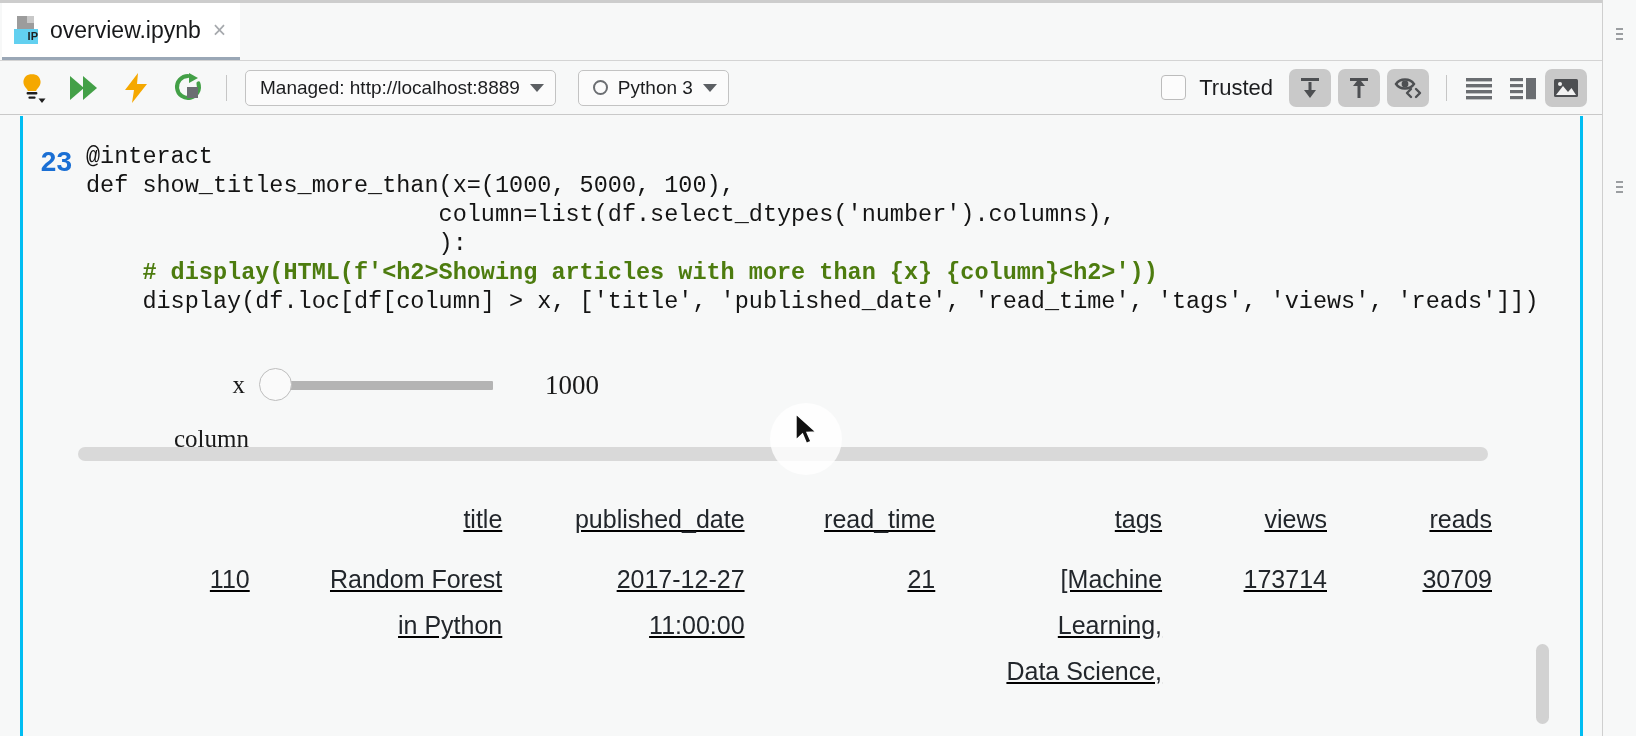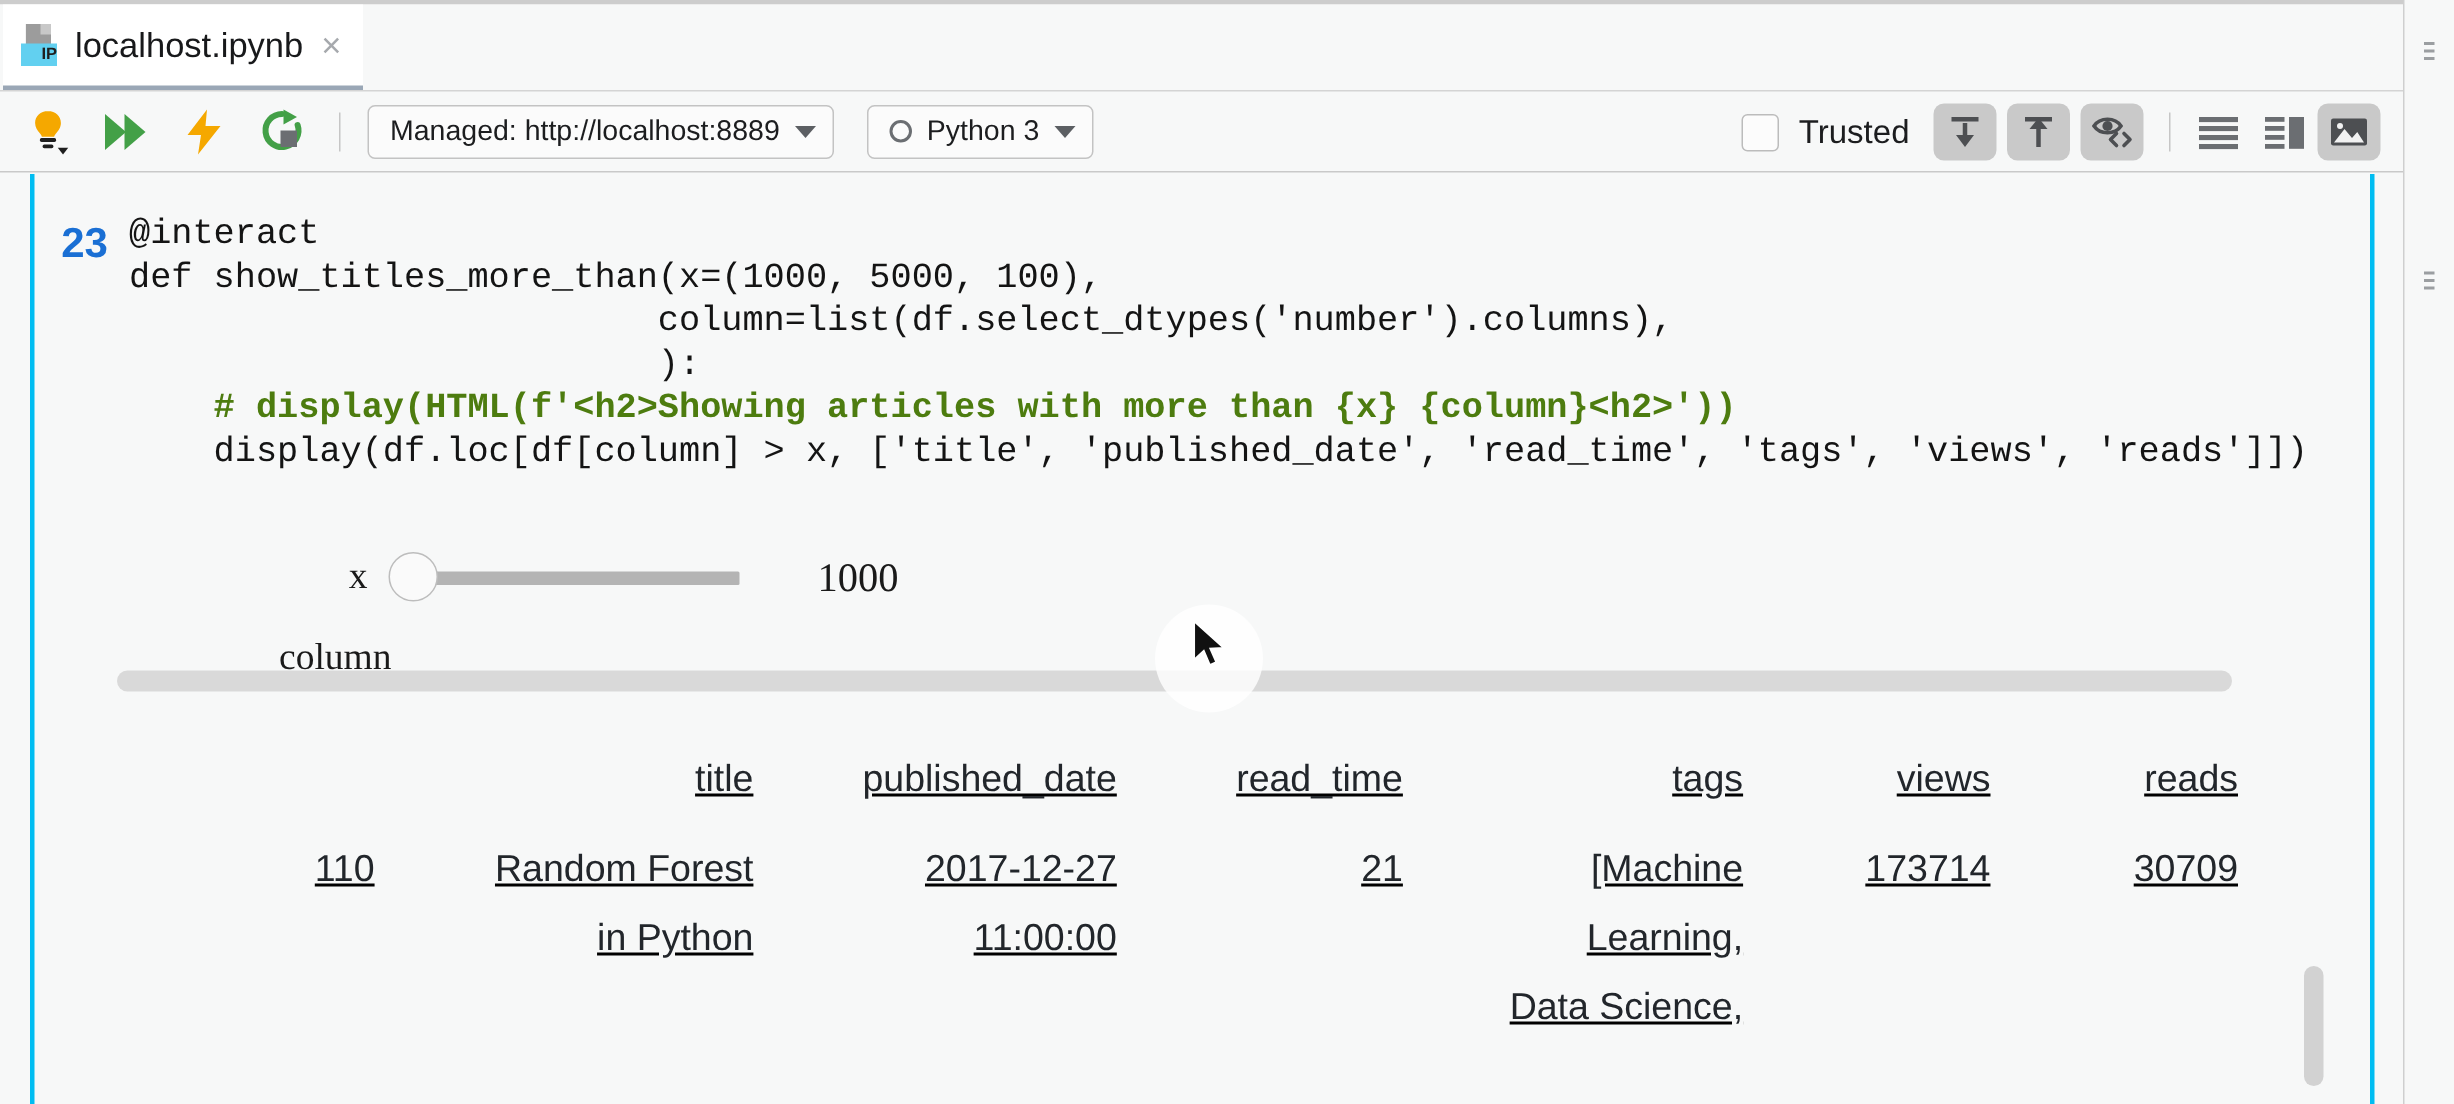--- a/index.html
+++ b/index.html
@@ -83,21 +83,21 @@
     width: 15px; height: 15px; border: 2px solid #6b6e72; border-radius: 50%;
     flex: 0 0 auto;
   }
   .caret-dn {
     width: 0; height: 0; border-left: 7px solid transparent;
     border-right: 7px solid transparent; border-top: 8px solid #5c5f63;
     flex: 0 0 auto;
   }
 
   
-  .trusted-wrap { display: flex; align-items: flex-end; gap: 13px; margin-right: 16px; }
+  .trusted-wrap { display: flex; align-items: center; gap: 13px; margin-right: 16px; }
   .chk {
     width: 25px; height: 25px; border: 1px solid #bcbcbc; border-radius: 4px;
     background: #fcfcfc;
   }
   .trusted-label { font-size: 22px; color: #1c1d1f; }
 
   .sq-btn {
     width: 42px; height: 38px; border-radius: 7px; margin-right: 7px;
     display: flex; align-items: center; justify-content: center;
     background: #c9c9c9;
@@ -159,21 +159,21 @@
     position: absolute; left: -19px; top: -13px;
     width: 33px; height: 33px; border-radius: 50%;
     background: #fafafa; border: 1px solid #bdbdbd;
   }
   .slider-value {
     position: absolute; left: 545px; top: 254px;
     font-family: "Liberation Serif", serif;
     font-size: 27px; color: #1a1a1a;
   }
 
-  .select-row { left: 16px; top: 309px; align-items: flex-end; }
+  .select-row { left: 4px; top: 309px; align-items: flex-end; }
   .select-label { width: 245px; }
   .select-box {
     margin-left: 16px;
     width: 398px; height: 50px;
     border: 1px solid #a9a9a9; background: #f7f8f8;
     display: flex; align-items: center; padding: 0 14px 0 17px;
   }
   .select-text { font-size: 25px; color: #1a1a1a; flex: 1; }
   .chev {
     width: 19px; height: 19px;
@@ -234,21 +234,21 @@
 
   <div class="win-top-border"></div>
 
   <div class="tabstrip">
     <div class="tab">
       <span class="tab-icon">
         <span class="page"></span>
         <span class="fold"></span>
         <span class="ipbadge">IP</span>
       </span>
-      <span class="tab-title">localhost.ipynb</span>
+      <span class="tab-title">overview.ipynb</span>
       <span class="tab-close">×</span>
     </div>
   </div>
 
   <div class="nb-toolbar">
 
     <div class="tb-left">
 
       <span class="tb-btn">
         <svg width="30" height="32" viewBox="0 0 30 32">

